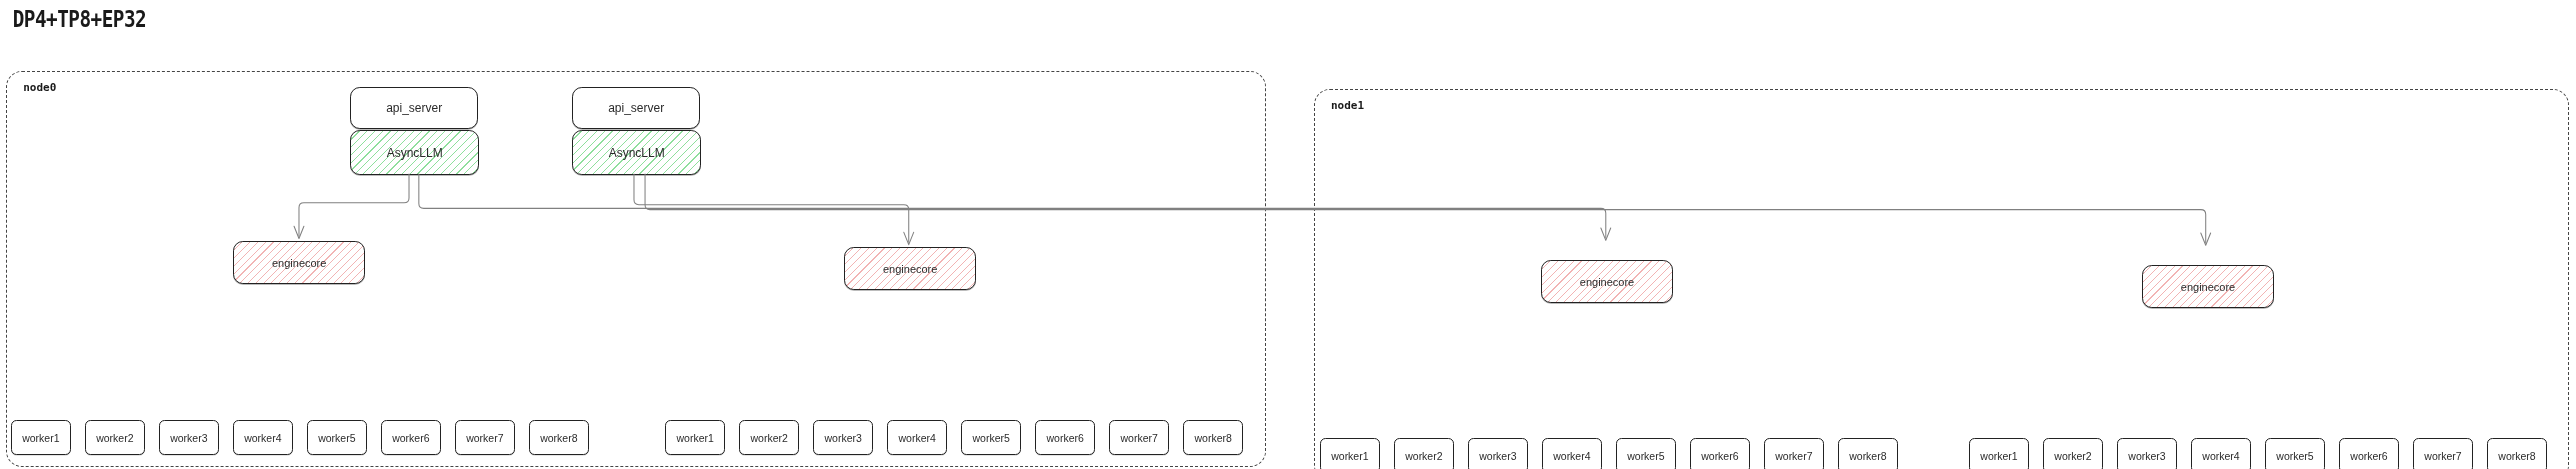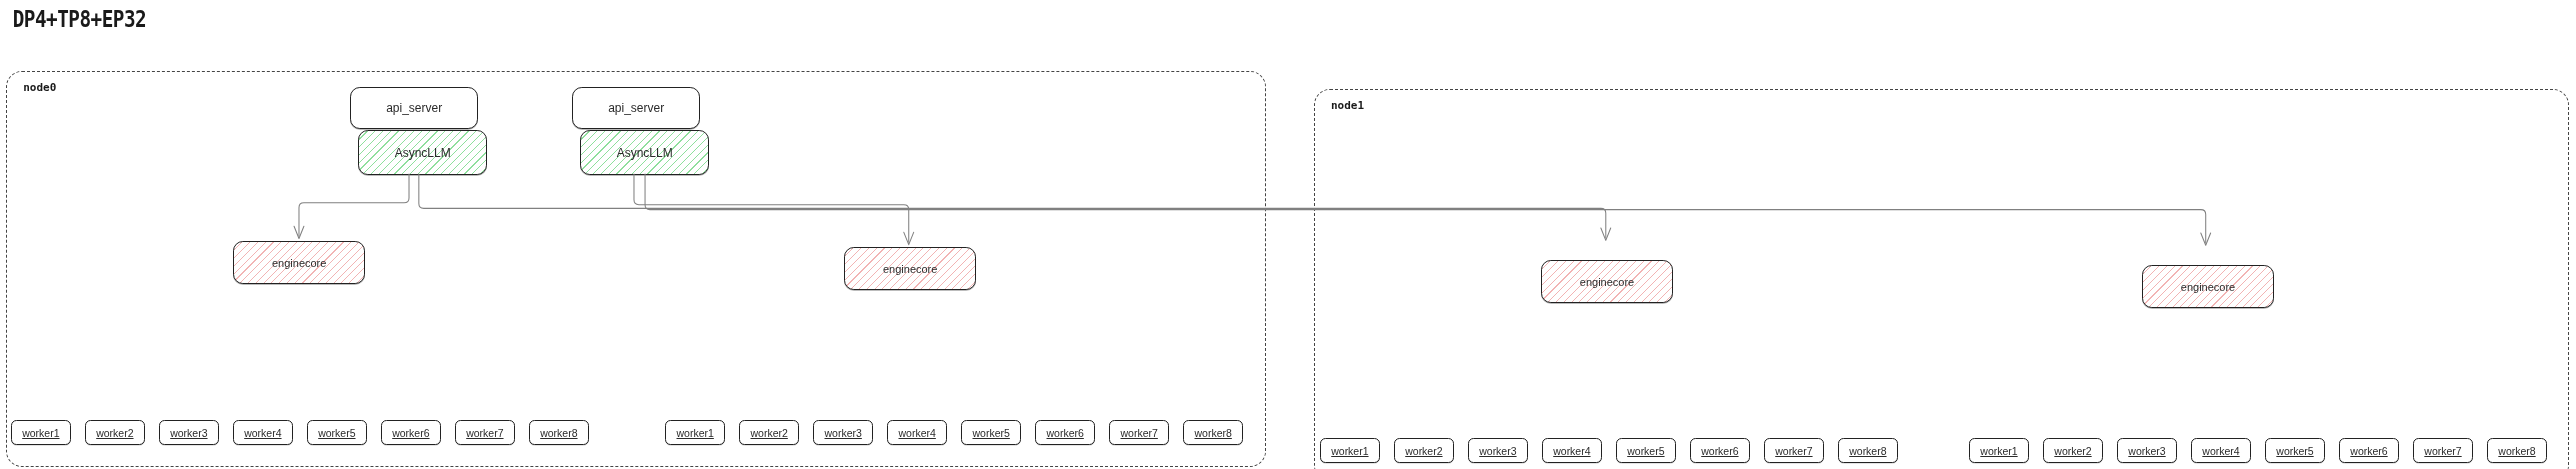--- a/index.html
+++ b/index.html
@@ -44,40 +44,38 @@
     border:1.5px solid var(--box-border);
     border-radius:9.8px;
     background:#ffffff;
     display:flex;align-items:center;justify-content:center;
     font-size:12px;color:#2a2a2a;
     box-shadow:0 0.9px 0 rgba(34,34,34,.30);
   }
   .hatch-green{
     background:#ffffff repeating-linear-gradient(135deg,
       var(--green-hatch) 0 0.9px, transparent 0.9px 5.5px);
-    margin-left:8px;
   }
   .hatch-pink{
     background:#ffffff repeating-linear-gradient(135deg,
       var(--pink-hatch) 0 0.8px, transparent 0.8px 5.5px);
   }
   .worker-group{
     position:absolute;
     display:flex;gap:14px;
   }
   .worker{
     box-sizing:border-box;
-    width:60px;height:25px;
+    width:60px;height:35px;
     border:1.4px solid var(--box-border);
     border-radius:5.5px;
     background:#ffffff;
     display:flex;align-items:center;justify-content:center;
     font-size:10.5px;color:#2a2a2a;
     box-shadow:0 0.6px 0 rgba(34,34,34,.25);
-    text-decoration:underline;
   }
   #connectors{position:absolute;left:0;top:0;pointer-events:none;}
   .conn{fill:none;stroke:var(--connector);stroke-width:1.7px;stroke-linecap:round;stroke-linejoin:round;}
 </style>
 </head>
 <body>
 
 <div id="canvas">
 
   <div class="title">

